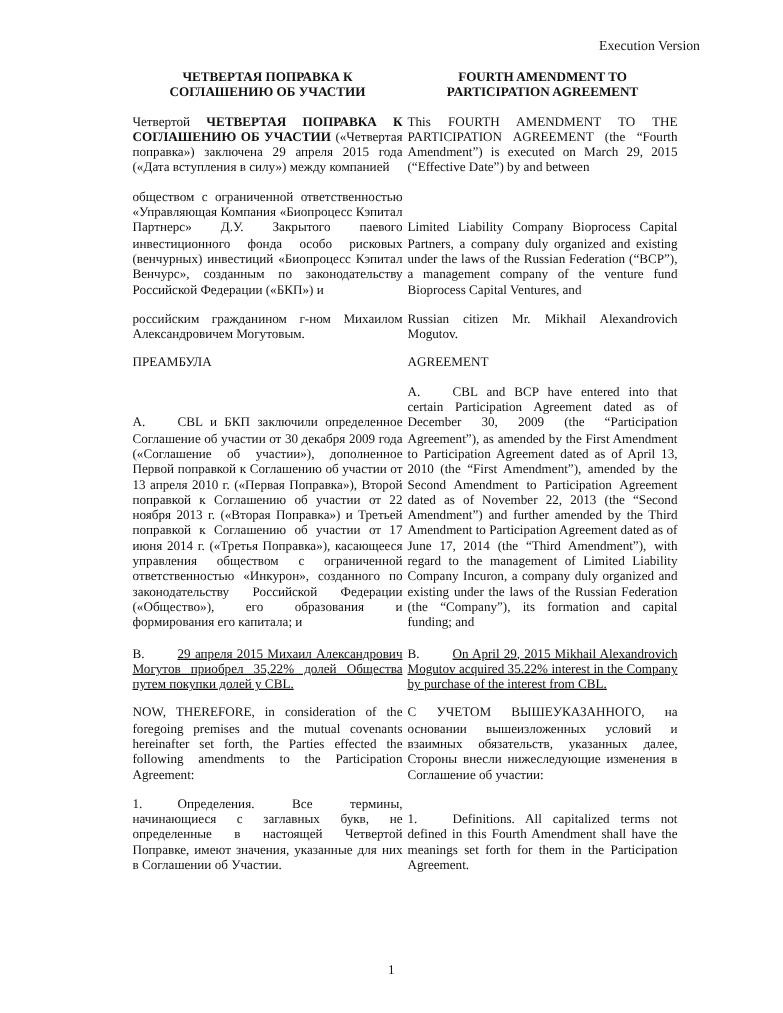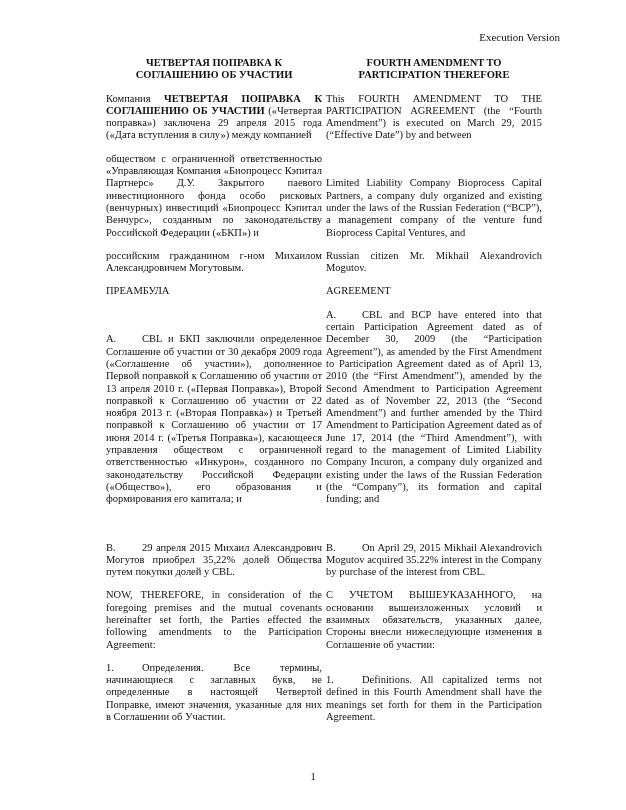--- a/index.html
+++ b/index.html
@@ -43,44 +43,44 @@
     text-align: center;
     font-weight: bold;
   }
   .cell.subhead {
     text-align: left;
   }
   .plabel {
     display: inline-block;
     width: 36px;
   }
-  .row-gap-b { margin-top: 36px; }
+  .row-gap-b { margin-top: 12px; text-decoration: underline; }
   .page-number {
     position: absolute;
     left: 0;
     right: 0;
     bottom: 28px;
     text-align: center;
     font-size: 10.5px;
   }
 </style>
 </head>
 <body>
 
 <div class="watermark">Execution Version</div>
 
 <div class="content">
 
   <div class="row">
     <div class="cell heading">ЧЕТВЕРТАЯ ПОПРАВКА К СОГЛАШЕНИЮ ОБ УЧАСТИИ</div>
-    <div class="cell heading">FOURTH AMENDMENT TO PARTICIPATION THEREFORE</div>
+    <div class="cell heading">FOURTH AMENDMENT TO PARTICIPATION AGREEMENT</div>
   </div>
 
   <div class="row">
-    <div class="cell"><span>Компания </span><b>ЧЕТВЕРТАЯ ПОПРАВКА К СОГЛАШЕНИЮ ОБ УЧАСТИИ</b><span> («Четвертая поправка») заключена 29 апреля 2015 года («Дата вступления в силу») между компанией</span></div>
+    <div class="cell"><span>Четвертой </span><b>ЧЕТВЕРТАЯ ПОПРАВКА К СОГЛАШЕНИЮ ОБ УЧАСТИИ</b><span> («Четвертая поправка») заключена 29 апреля 2015 года («Дата вступления в силу») между компанией</span></div>
     <div class="cell">This FOURTH AMENDMENT TO THE PARTICIPATION AGREEMENT (the “Fourth Amendment”) is executed on March 29, 2015 (“Effective Date”) by and between</div>
   </div>
 
 
   <div class="row">
     <div class="cell">обществом с ограниченной ответственностью «Управляющая Компания «Биопроцесс Кэпитал Партнерс» Д.У. Закрытого паевого инвестиционного фонда особо рисковых (венчурных) инвестиций «Биопроцесс Кэпитал Венчурс», созданным по законодательству Российской Федерации («БКП») и</div>
     <div class="cell">Limited Liability Company Bioprocess Capital Partners, a company duly organized and existing under the laws of the Russian Federation (“BCP”), a management company of the venture fund Bioprocess Capital Ventures, and</div>
   </div>
 
   <div class="row">

